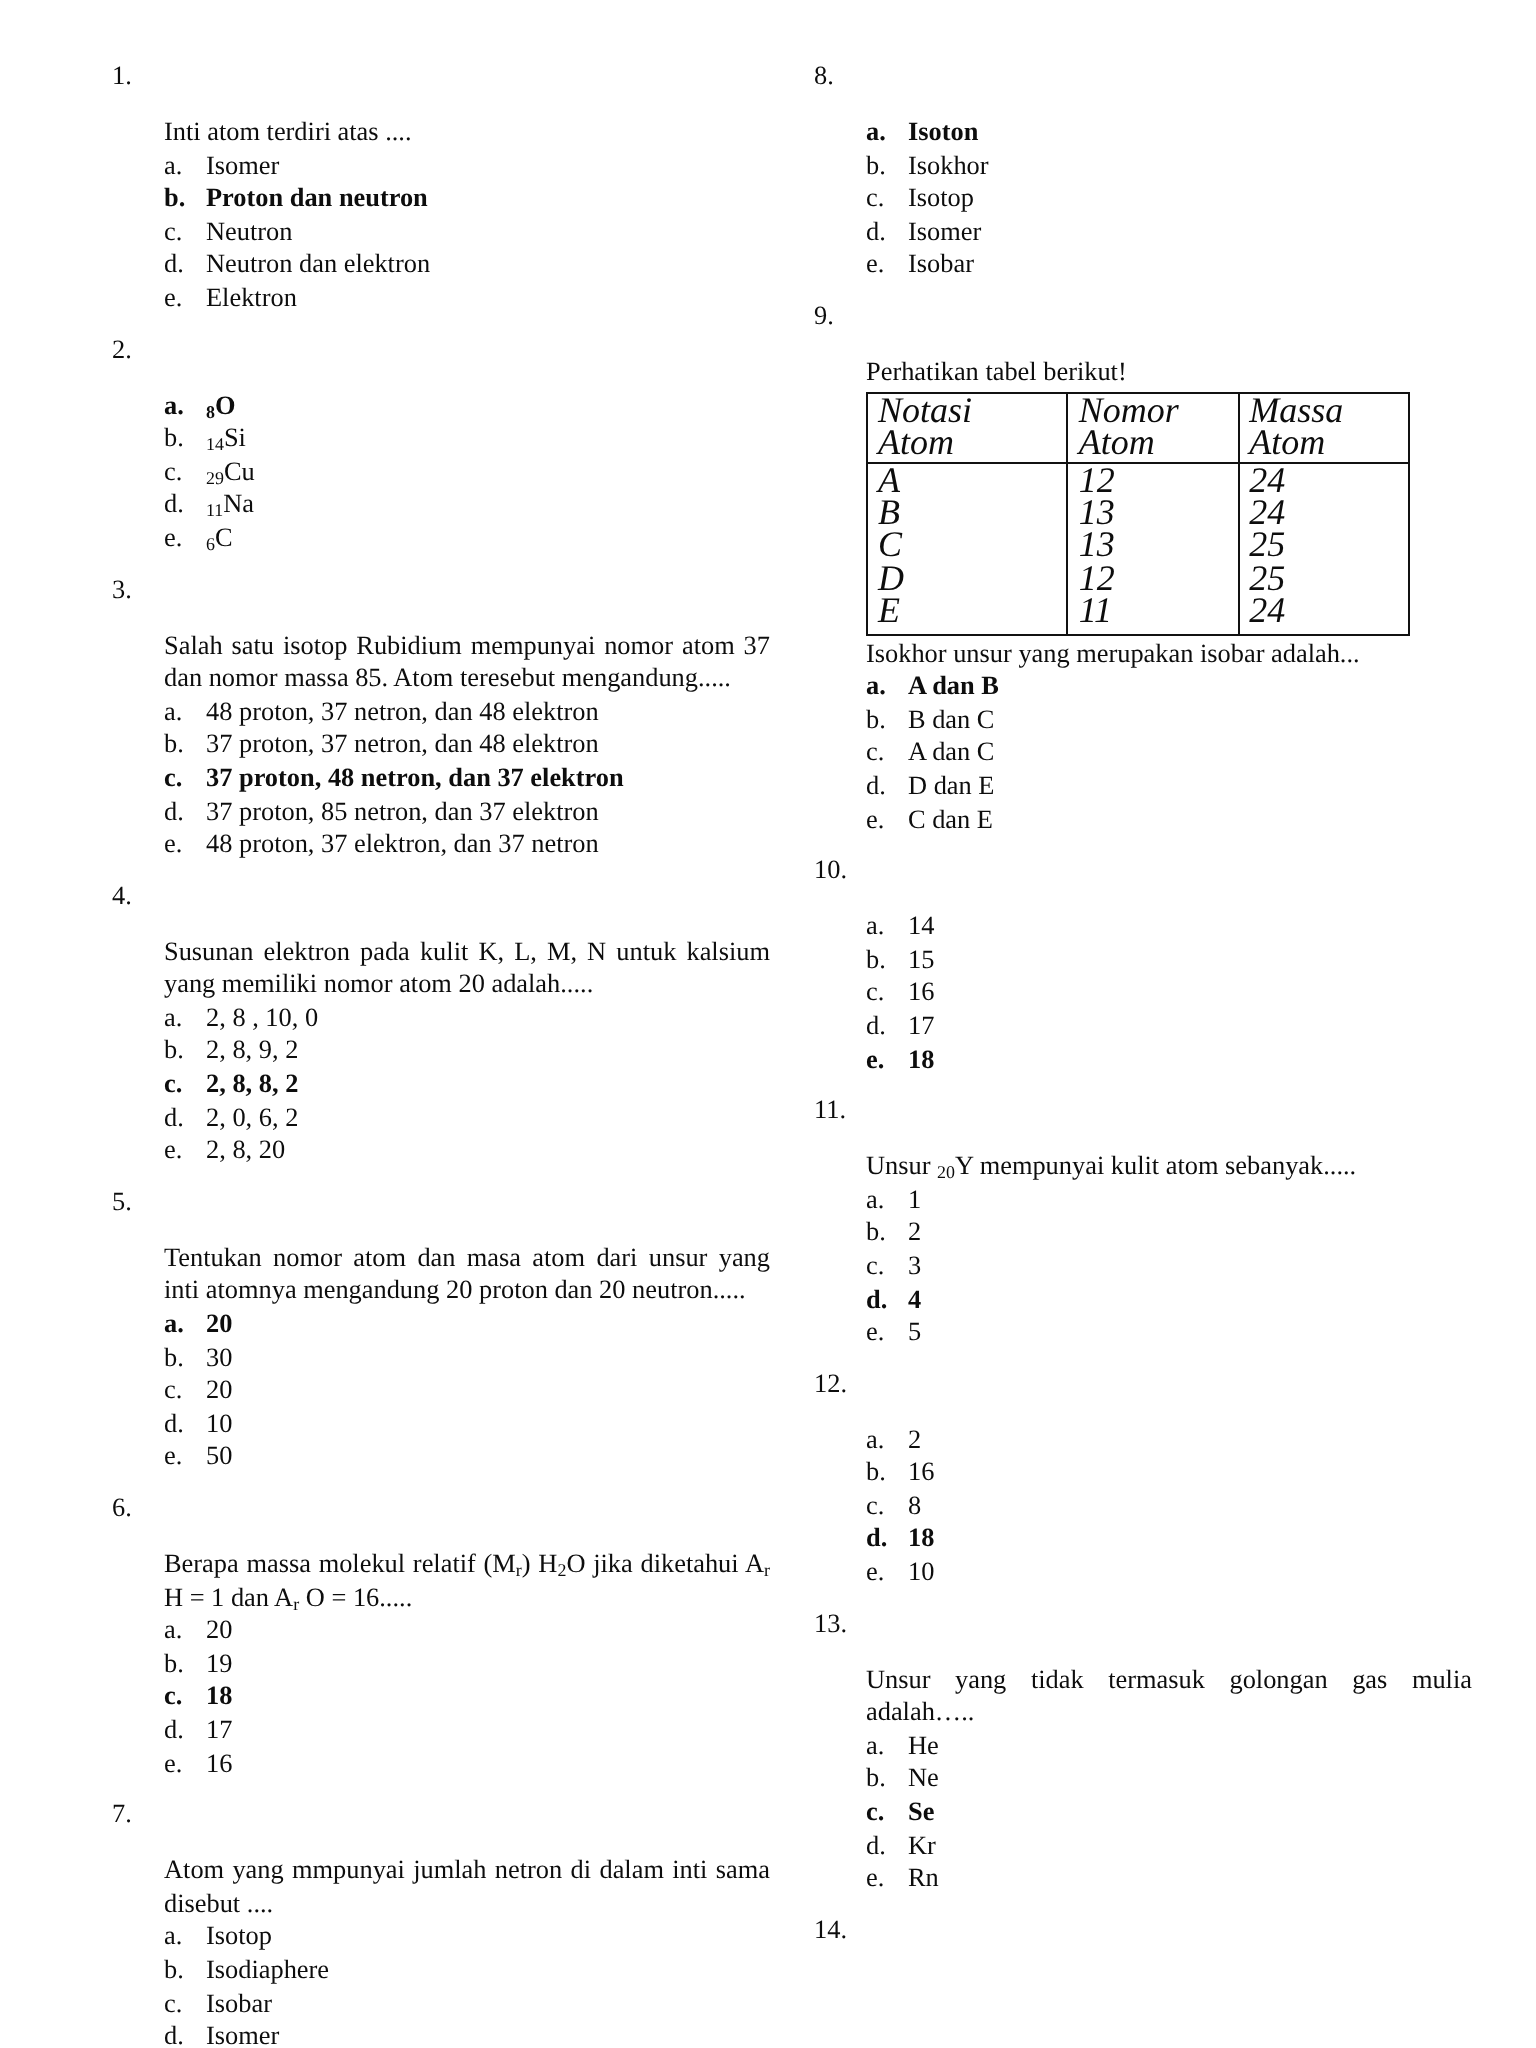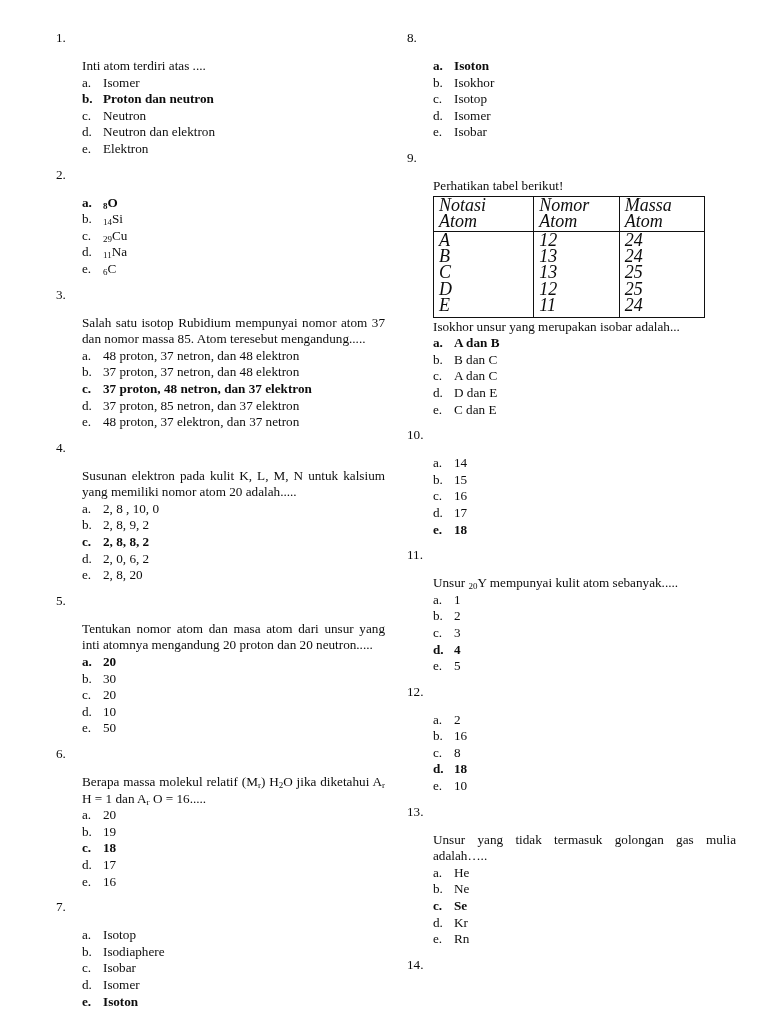--- a/index.html
+++ b/index.html
@@ -291,20 +291,21 @@
               <li class="opt">
                 <span class="opt-letter">e.</span>
                 <span class="opt-text">16</span>
               </li>
             </ul>
           </div>
         </div>
         <div class="q">
           <div class="q-num">7.</div>
           <div class="q-body">
+            <div class="q-text">Atom yang mmpunyai jumlah netron di dalam inti sama disebut ....</div>
             <ul class="opts">
               <li class="opt">
                 <span class="opt-letter">a.</span>
                 <span class="opt-text">Isotop</span>
               </li>
               <li class="opt">
                 <span class="opt-letter">b.</span>
                 <span class="opt-text">Isodiaphere</span>
               </li>
               <li class="opt">

